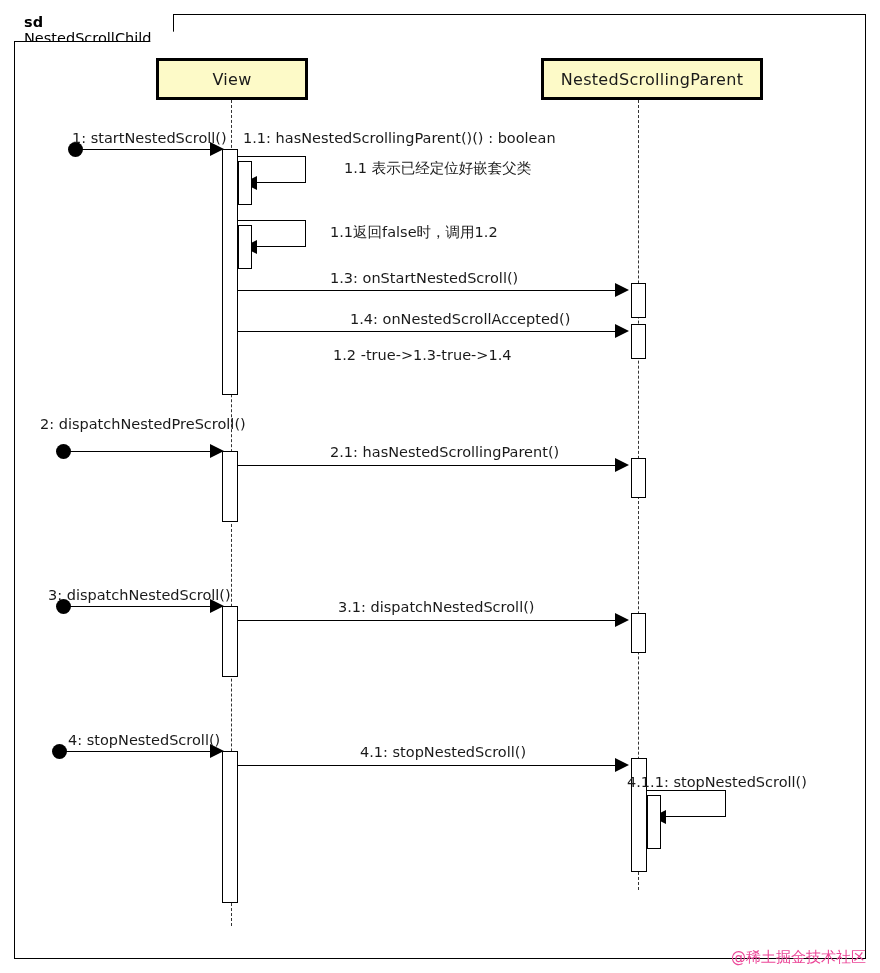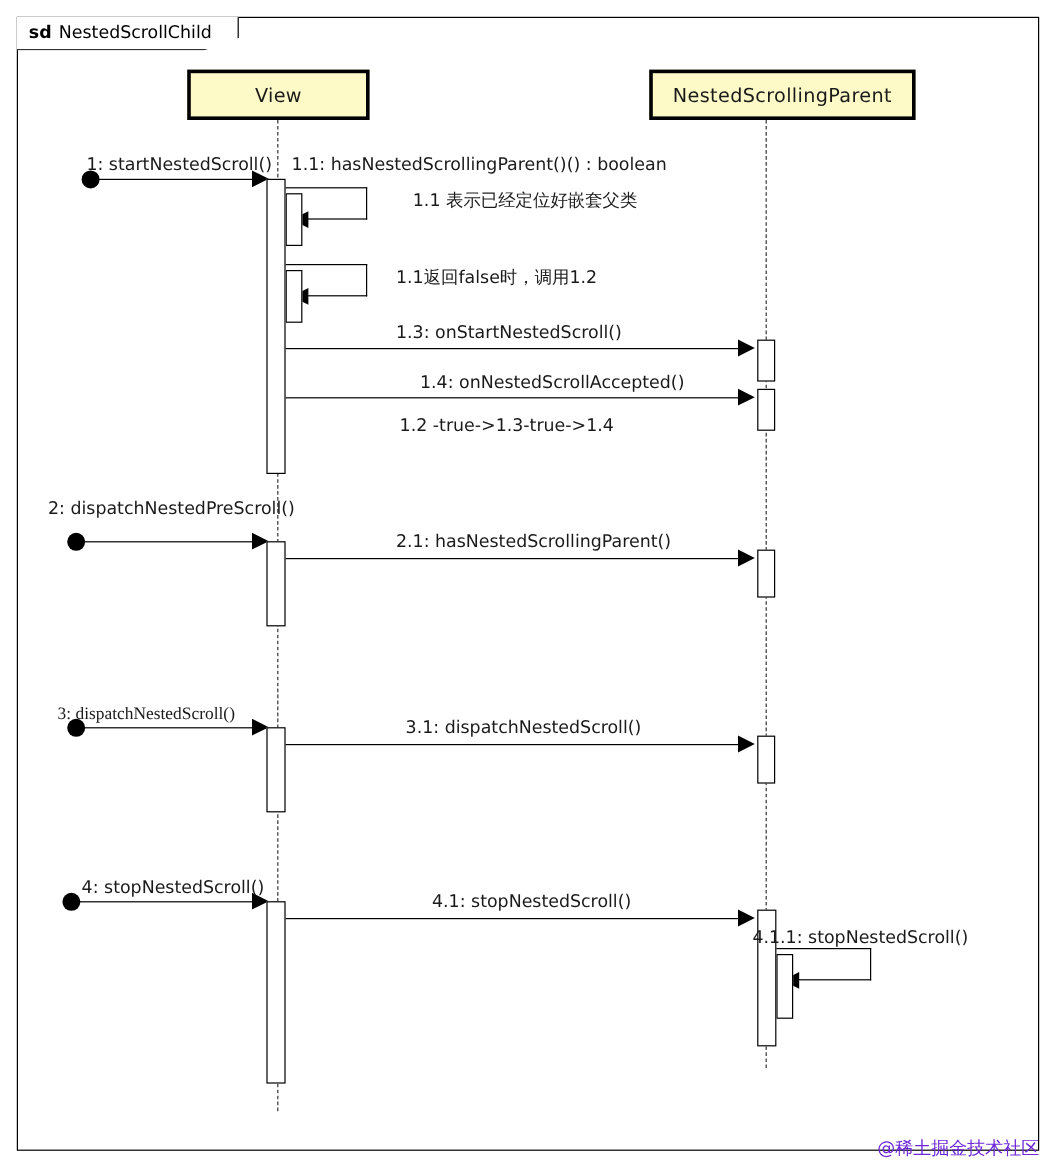--- a/index.html
+++ b/index.html
@@ -30,25 +30,25 @@
   .frame-tab {
     position: absolute;
     left: 14px;
     top: 14px;
     height: 28px;
     box-sizing: border-box;
     border-right: 1px solid #000000;
     border-bottom: 1px solid #000000;
     padding: 0 22px 0 10px;
     display: flex;
-    align-items: center;
     background: #ffffff;
     font-size: 14.5px;
     color: #000;
     clip-path: polygon(0 0, 100% 0, 100% 62%, 84% 100%, 0 100%);
+    flex-direction: column;
   }
   .frame-tab .kw {
     font-weight: bold;
     margin-right: 6px;
   }
   
   .head {
     position: absolute;
     background: #fdfac8;
     border: 3px solid #000000;
@@ -115,21 +115,21 @@
   }
   .label.cn {
     font-size: 14.5px;
   }
   
   .watermark {
     position: absolute;
     right: 14px;
     bottom: 6px;
     font-size: 15px;
-    color: #6d28d9;
+    color: #ec4899;
     white-space: nowrap;
   }
 </style>
 </head>
 <body>
 
 <div id="canvas">
 
   <div class="frame"></div>
   <div class="frame-tab">
@@ -189,21 +189,21 @@
   <div class="activation" style="left:222px; top:451px; width:16px; height:71px;"></div>
 
   <div class="msg-line" style="left:238px; top:465px; width:378px;"></div>
   <div class="arrowhead-r" style="left:615px; top:458px;"></div>
   <div class="label" style="left:330px; top:445px;">2.1: hasNestedScrollingParent()</div>
   <div class="activation" style="left:631px; top:458px; width:15px; height:40px;"></div>
 
   <div class="found-dot" style="left:56px; top:599px;"></div>
   <div class="msg-line" style="left:64px; top:606px; width:160px;"></div>
   <div class="arrowhead-r" style="left:210px; top:599px;"></div>
-  <div class="label" style="left:48px; top:588px;font-family:Liberation Serif, serif;">3: dispatchNestedScroll()</div>
+  <div class="label" style="left:48px; top:588px;">3: dispatchNestedScroll()</div>
 
   <div class="activation" style="left:222px; top:606px; width:16px; height:71px;"></div>
 
   <div class="msg-line" style="left:238px; top:620px; width:378px;"></div>
   <div class="arrowhead-r" style="left:615px; top:613px;"></div>
   <div class="label" style="left:338px; top:600px;">3.1: dispatchNestedScroll()</div>
   <div class="activation" style="left:631px; top:613px; width:15px; height:40px;"></div>
 
   <div class="found-dot" style="left:52px; top:744px;"></div>
   <div class="msg-line" style="left:60px; top:751px; width:164px;"></div>

